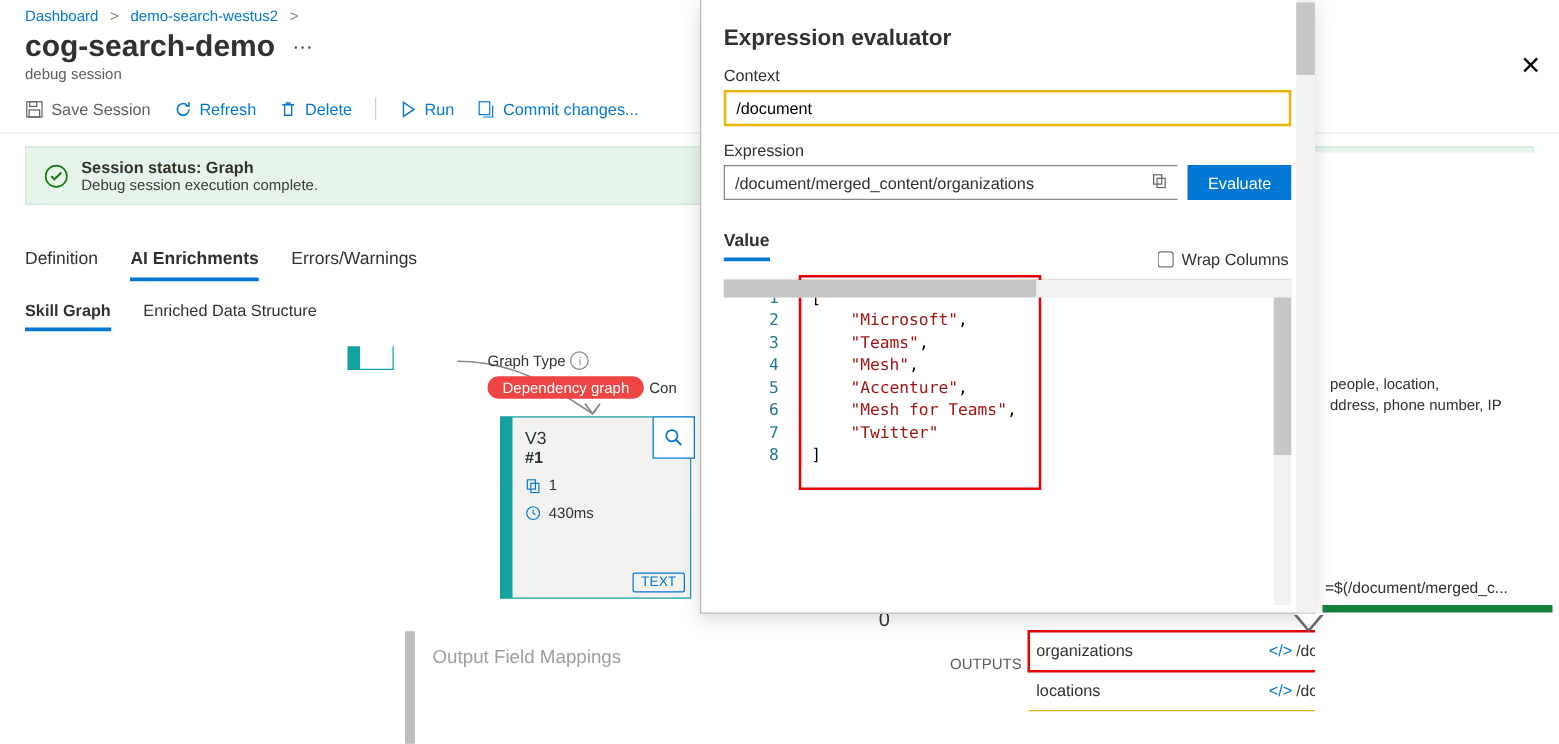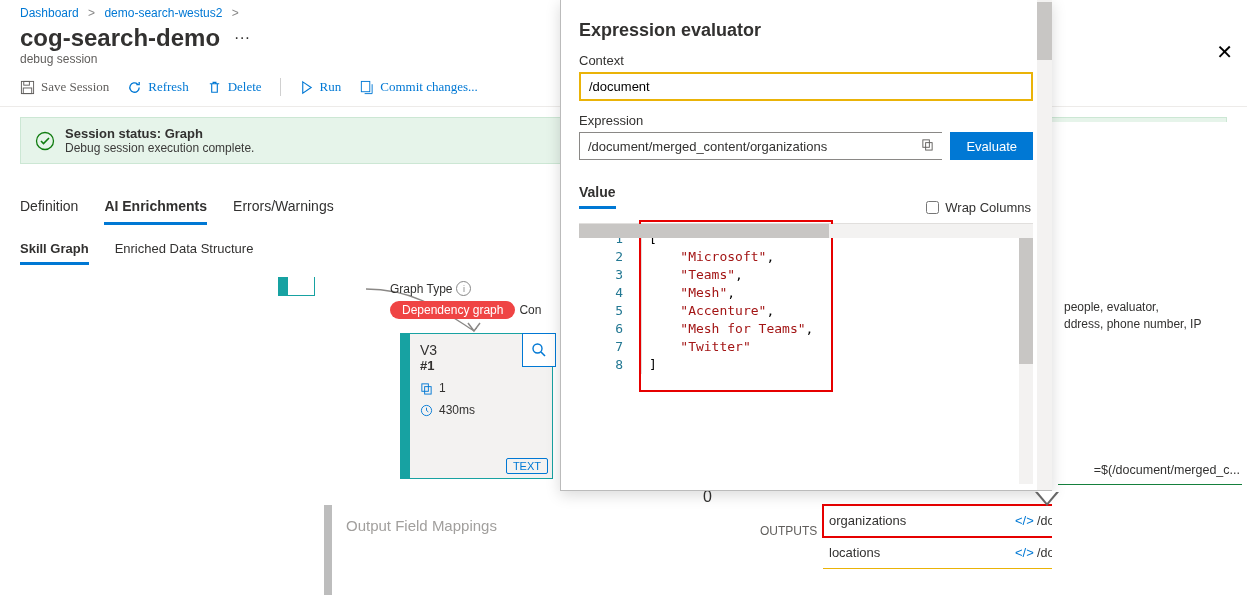--- a/index.html
+++ b/index.html
@@ -26,21 +26,21 @@
   .crumb .sep { color:#888; padding:0 6px; }
 
   
   .title-row { padding:4px 20px 0 20px; display:flex; align-items:center; }
   .title-row h1 { margin:0; font-size:24px; font-weight:600; }
   .title-row .dots { margin-left:14px; cursor:pointer; color:#323130; font-size:16px; }
   .subtitle { padding:0 20px 10px 20px; color:#605e5c; font-size:12px; }
 
   
   .toolbar { padding:2px 20px 10px 20px; display:flex; align-items:center; gap:18px; border-bottom:1px solid #edebe9; }
-  .tool-btn { display:flex; align-items:center; gap:6px; color:#605e5c; cursor:pointer; font-size:13px;font-family:Liberation Serif, serif; }
+  .tool-btn { display:flex; align-items:center; gap:6px; color:#605e5c; cursor:pointer; font-size:13px; }
   .tool-btn svg { width:15px; height:15px; }
   .tool-btn.blue { color:#0078d4; }
   .tool-sep { width:1px; height:18px; background:#d0d0d0; }
 
   
   .status-wrap { padding:10px 20px; }
   .status-bar { background:#e6f4ea; border:1px solid #cce7d4; display:flex; align-items:center; padding:8px 14px; }
   .status-bar svg { width:20px; height:20px; margin-right:10px; }
   .status-title { font-size:13px; }
   .status-sub   { font-size:12px; color:#3b3a39; }
@@ -84,21 +84,21 @@
   .out-table { position:absolute; left:158px; top:16px; width:416px; border-top:1px solid #e1dfdd; }
   .out-row { display:flex; align-items:center; border-bottom:1px solid #eab308; height:31px; }
   .out-row.hl { outline:2px solid #e60000; outline-offset:-1px; }
   .out-row .c1 { width:186px; padding-left:6px; font-size:13px; }
   .out-row .ic { width:22px; color:#0078d4; }
   .out-row .c2 { flex:1; font-size:12.5px; color:#323130; overflow:hidden; text-overflow:ellipsis; white-space:nowrap; }
 
   
   .rp-chip { position:absolute; left:12px; top:177px; font-size:12px; color:#323130; line-height:1.4; }
   .rp-list { position:absolute; left:6px; top:334px; font-size:12.5px; width:184px; }
-  .rp-list div { border-bottom:1px solid #15803d; padding:7px 2px; overflow:hidden; text-overflow:ellipsis; white-space:nowrap;text-align:right; }
+  .rp-list div { border-bottom:6px solid #15803d; padding:7px 2px; overflow:hidden; text-overflow:ellipsis; white-space:nowrap; }
 
   
   .big-close { position:absolute; right:14px; top:40px; font-size:20px; cursor:pointer; color:#000; }
 
   
   .ev-body { padding:4px 18px 10px 18px; }
   .ev-title { font-size:18px; font-weight:600; padding-top:16px; }
   .ev-label { font-size:13px; margin-top:12px; margin-bottom:4px; }
   .ev-input { width:100%; box-sizing:border-box; border:2px solid #eab308; padding:5px 8px; font-size:13px; }
   .ev-row2 { display:flex; gap:8px; margin-top:4px; }
@@ -273,21 +273,21 @@
         <div class="c1">locations</div>
         <div class="ic">&lt;/&gt;</div>
         <div class="c2">/document/merged_conte...</div>
       </div>
     </div>
   </div>
 </div>
 
 <div class="right-panel">
   <div class="rp-chip">
-    <div>people, evaluator,</div>
+    <div>people, location,</div>
     <div>ddress, phone number, IP</div>
   </div>
   <div class="rp-list">
     <div>=$(/document/merged_c...</div>
   </div>
 </div>
 
 <div class="evaluator-pop">
   <div class="ev-outer-sb">
     <div class="th" style="top:2px; height:58px;"></div>

